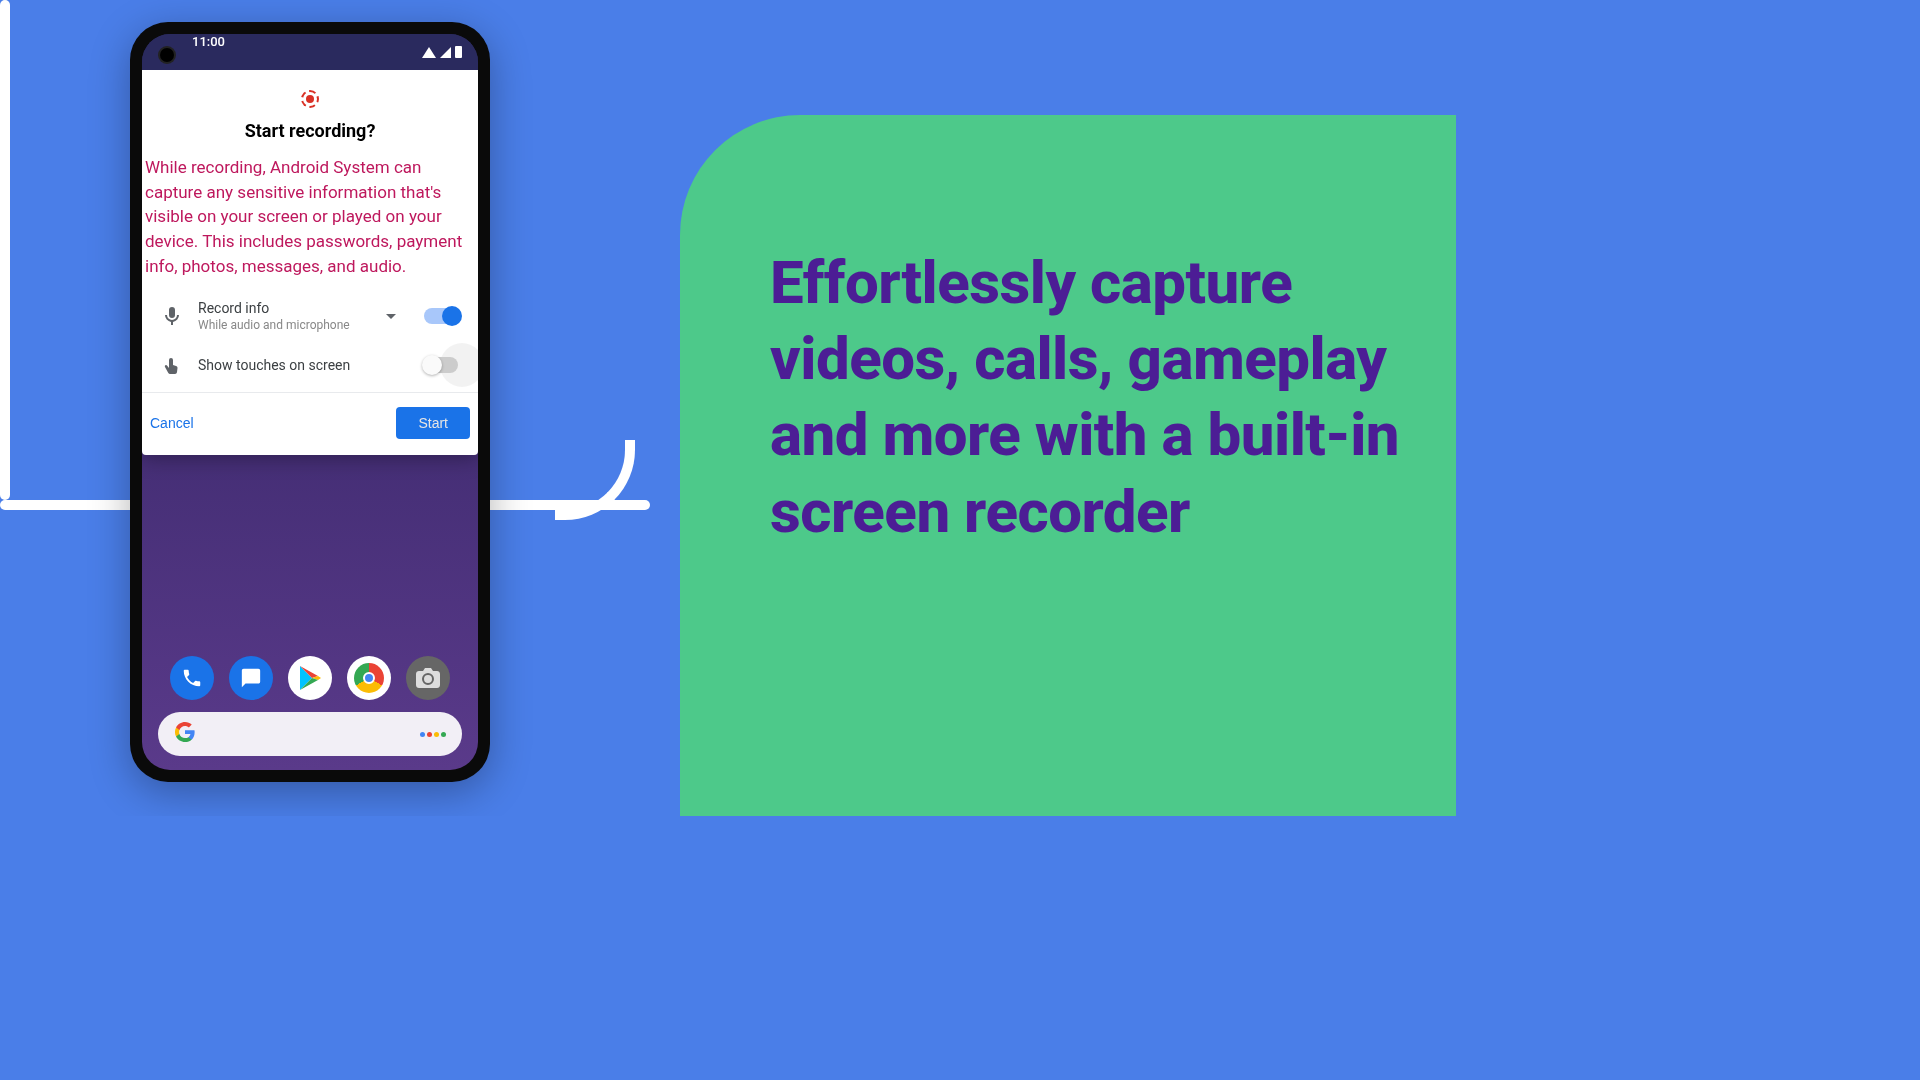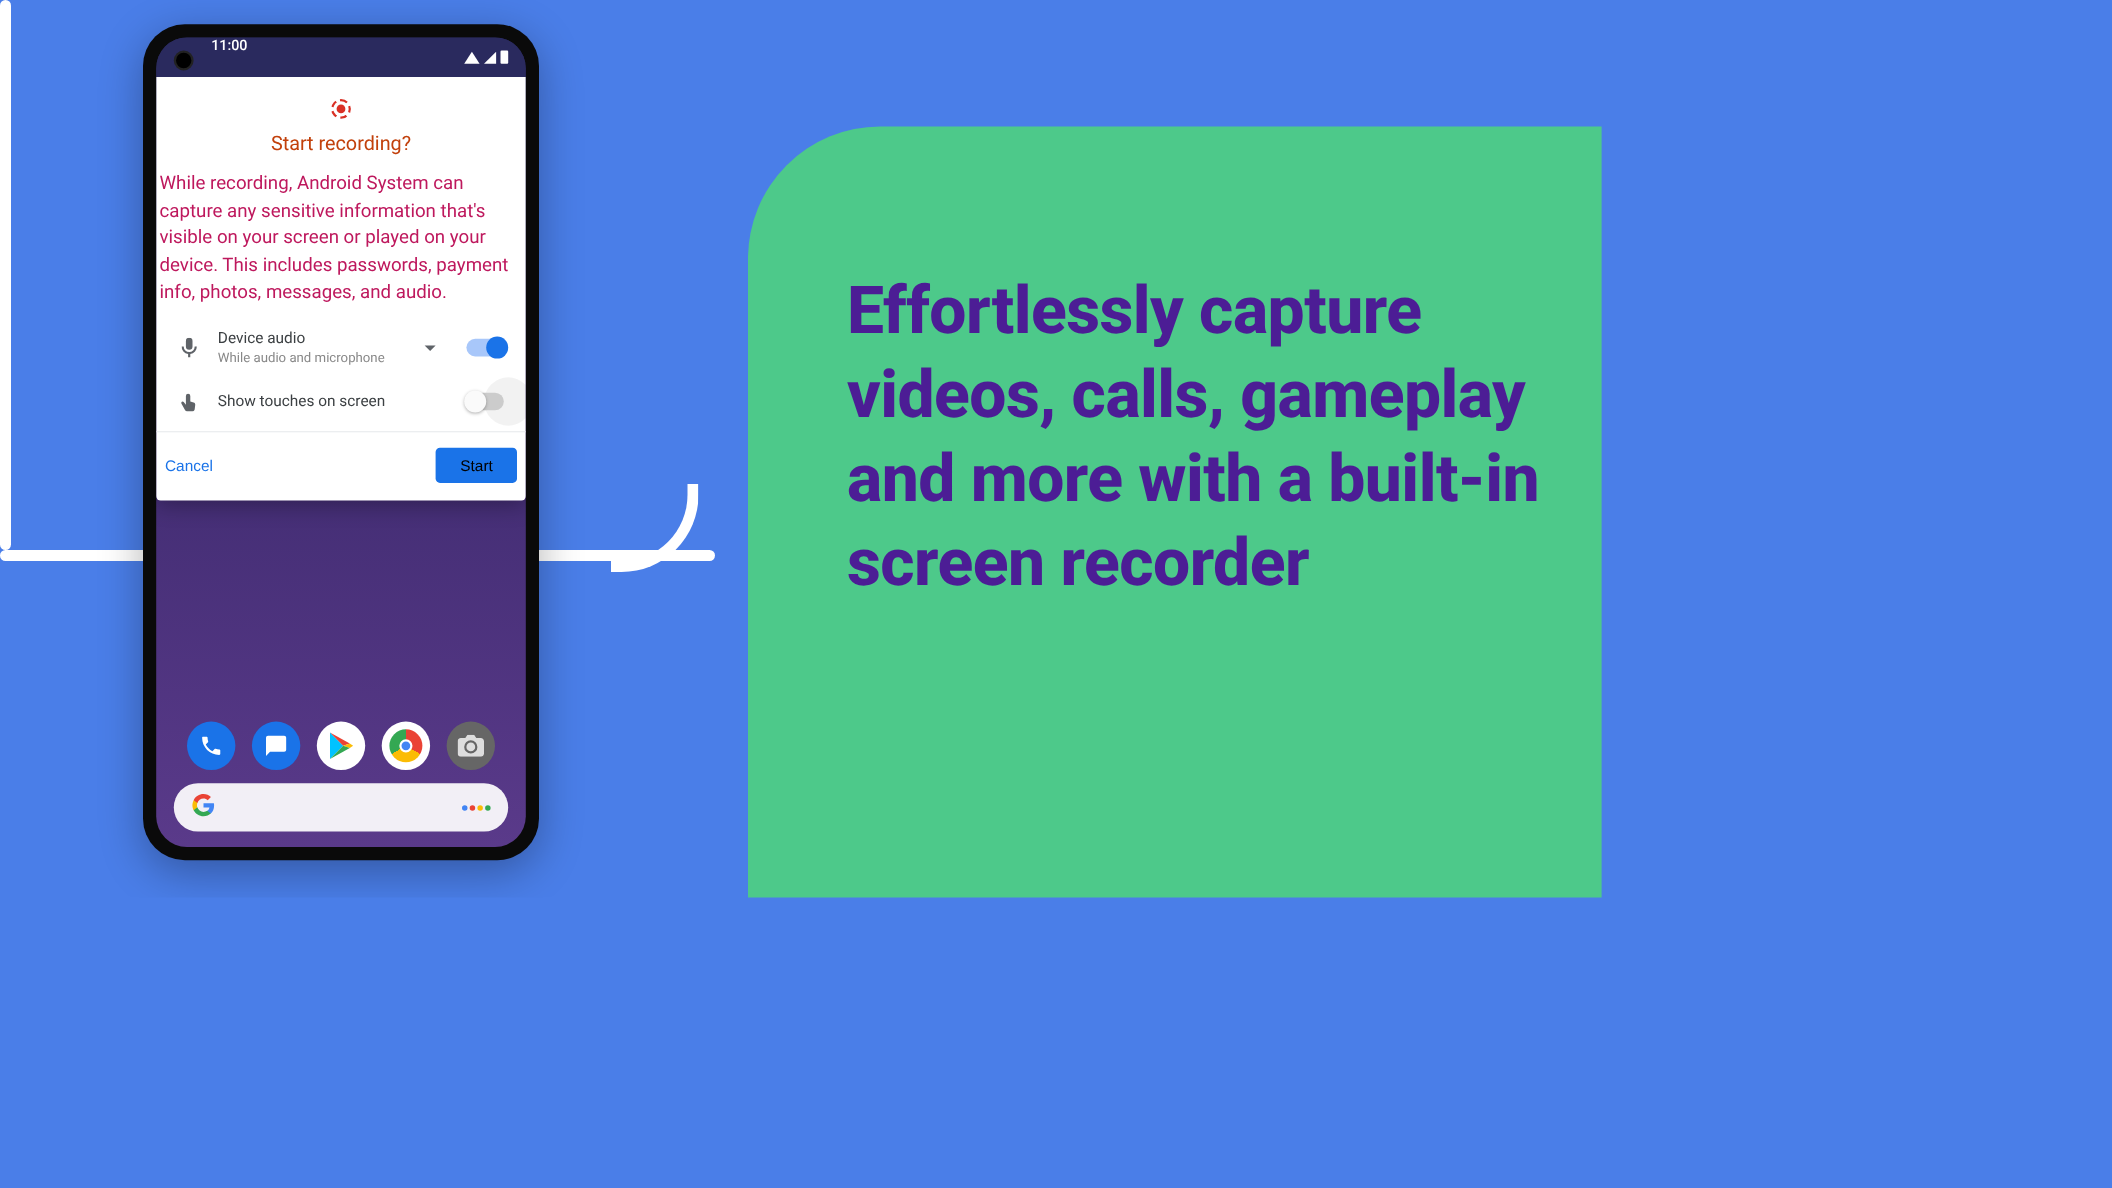--- a/index.html
+++ b/index.html
@@ -150,22 +150,22 @@
     justify-content: center;
     margin-bottom: 12px;
   }
   .record-icon-dot {
     width: 8px; height: 8px;
     background: #d93025;
     border-radius: 50%;
   }
   .dialog-title {
     font-size: 18px;
-    color: #c2410c;
-    font-weight: 400;
+    color: #000000;
+    font-weight: 700;
   }
   .dialog-body {
     padding: 6px 3px 10px;
     font-size: 17px;
     color: #be185d;
     line-height: 1.45;
   }
   .option-row {
     display: flex;
     align-items: center;
@@ -232,21 +232,21 @@
   .btn-cancel {
     color: #1a73e8;
     font-size: 14px;
     font-weight: 500;
     background: none;
     border: none;
     cursor: pointer;
   }
   .btn-start {
     background: #1a73e8;
-    color: #000000;
+    color: #e5e5e5;
     border: none;
     font-size: 14px;
     font-weight: 500;
     padding: 8px 22px;
     border-radius: 4px;
     cursor: pointer;
   }
 
   
   .dock {
@@ -330,21 +330,21 @@
       </div>
       <div class="dialog-body">While recording, Android System can capture any sensitive information that's visible on your screen or played on your device. This includes passwords, payment info, photos, messages, and audio.</div>
 
       <div class="option-row">
         <div class="option-icon">
           <svg width="14" height="18" viewBox="0 0 14 18">
               <path fill="#5f6368" d="M7 11a3 3 0 0 0 3-3V3a3 3 0 1 0-6 0v5a3 3 0 0 0 3 3zm5-3a5 5 0 0 1-10 0H0a7 7 0 0 0 6 6.9V18h2v-3.1A7 7 0 0 0 14 8h-2z"></path>
             </svg>
         </div>
         <div class="option-text">
-          <div class="option-label">Device audio</div>
+          <div class="option-label">Record info</div>
           <div class="option-sub">While audio and microphone</div>
         </div>
         <div class="chevron"></div>
         <div class="toggle on">
           <div class="toggle-thumb"></div>
         </div>
       </div>
 
       <div class="option-row" style="position:relative">
         <div class="option-icon">

